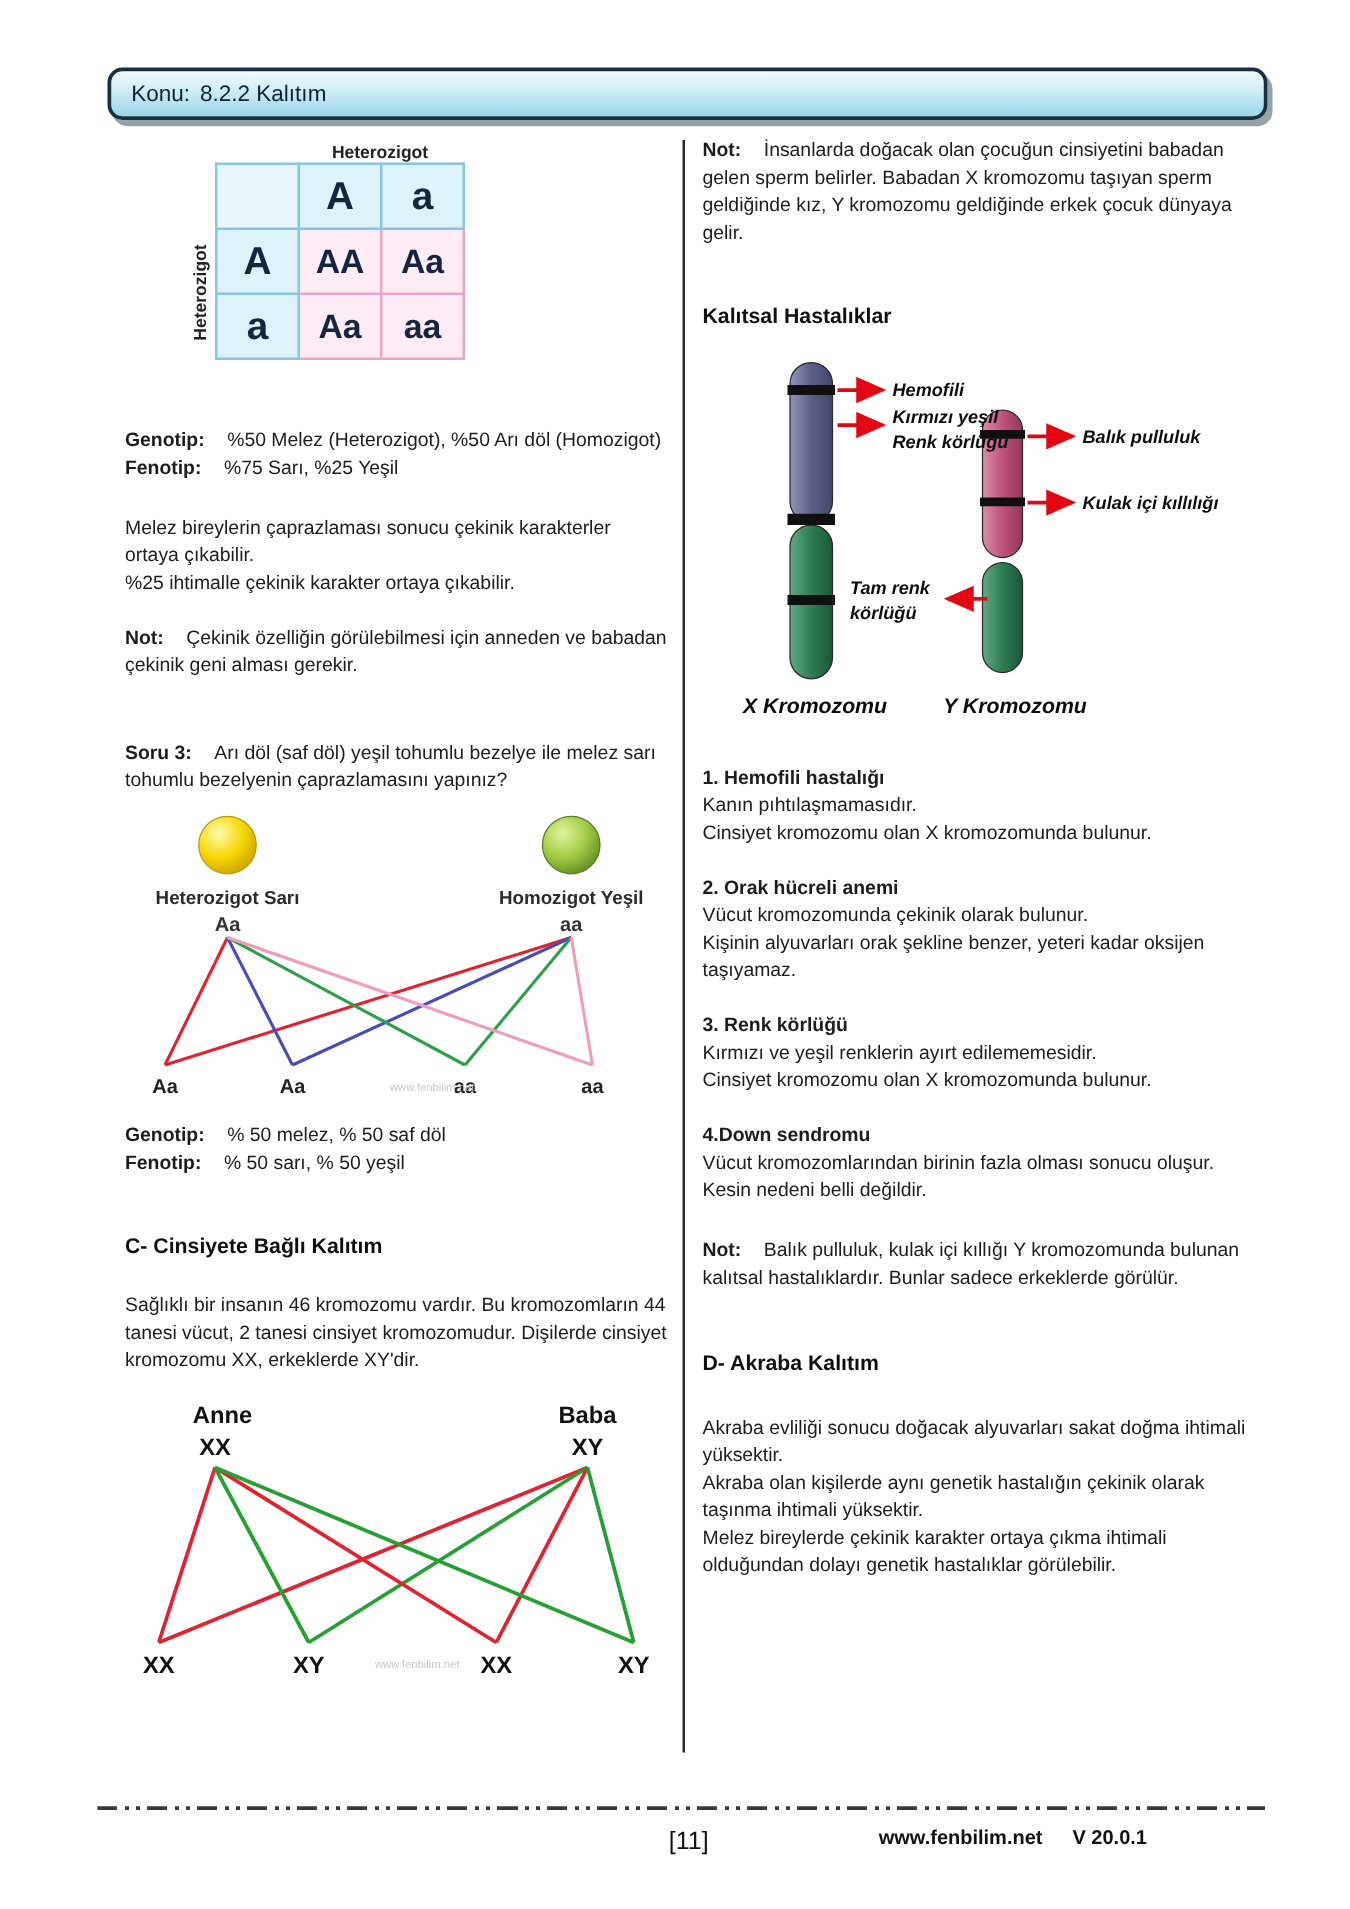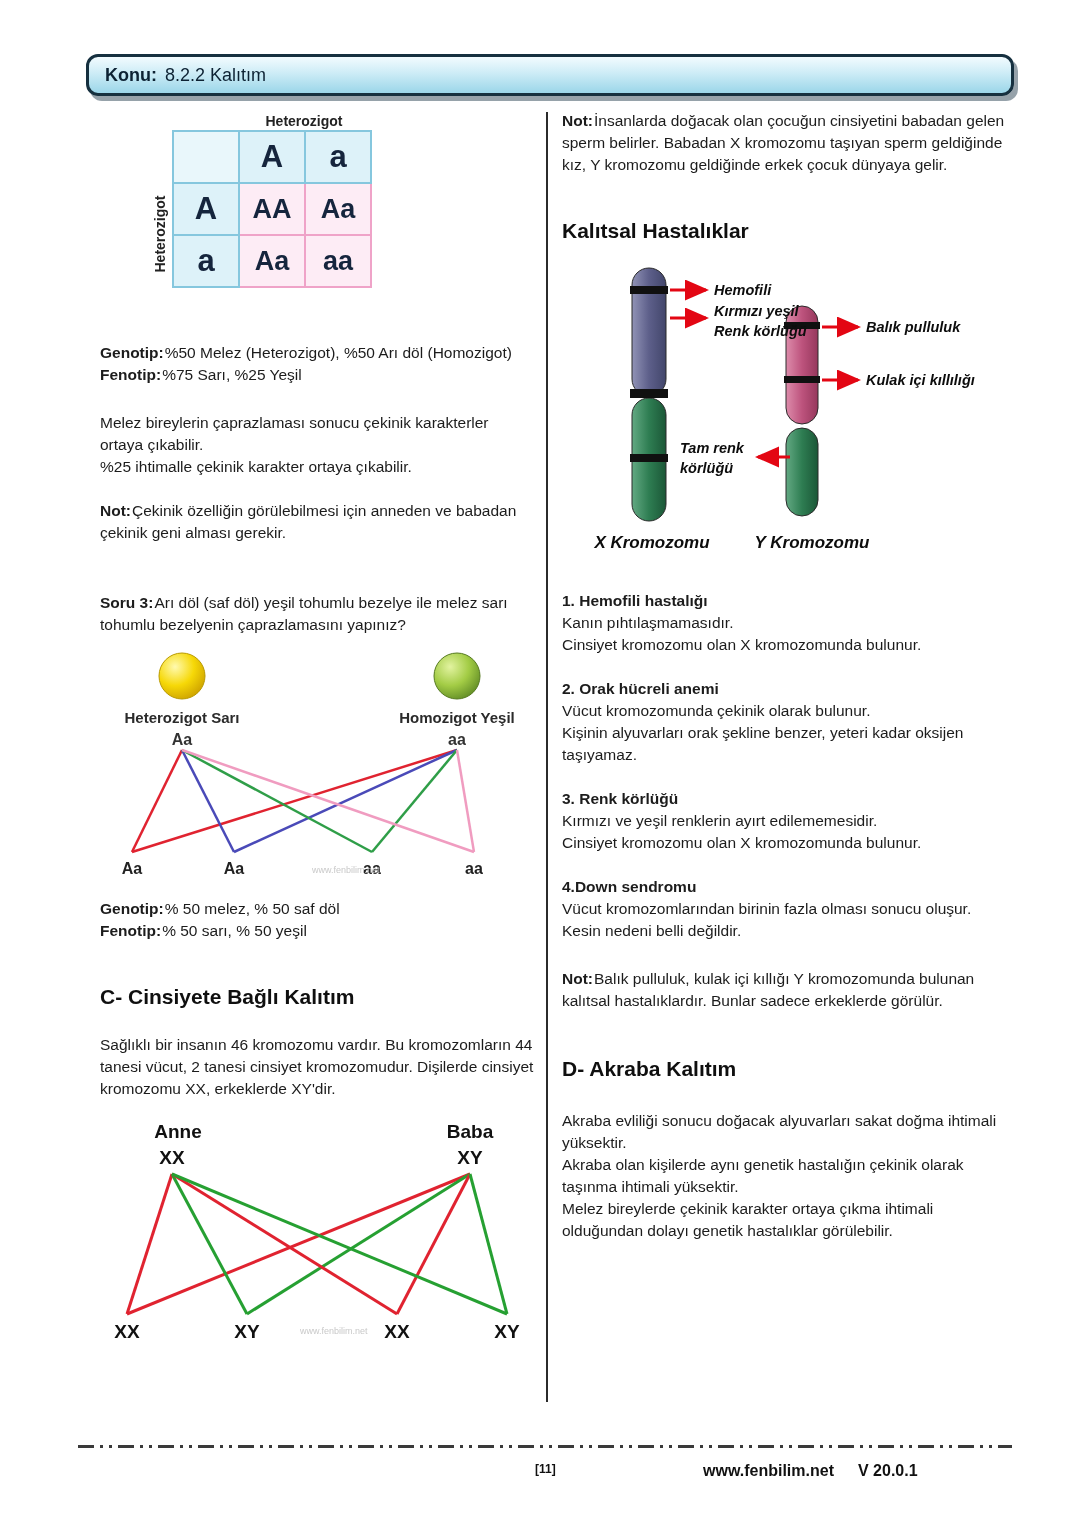--- a/index.html
+++ b/index.html
@@ -10,29 +10,29 @@
   }
   
   .header-bar {
     position: absolute; left: 86px; top: 54px; width: 928px; height: 42px;
     border-radius: 12px; border: 3px solid #16303f;
     background: linear-gradient(180deg, #f2fbfe 0%, #cdecf6 45%, #9bd6e9 100%);
     box-shadow: 4px 5px 0 rgba(23,48,66,.45);
     display: flex; align-items: center; padding: 0 16px;
     font-size: 18px; color: #0d2233;
   }
-  .hdr-label { font-weight: bold; margin-right: 8px; }
+  .hdr-label { font-weight: normal; margin-right: 8px; }
   
   .divider { position: absolute; left: 546px; top: 112px; width: 2px; height: 1290px; background: #2b2b2b; }
   .col { position: absolute; top: 110px; font-size: 15.5px; line-height: 22px; }
   .col-left { left: 100px; width: 434px; }
   .col-right { left: 562px; width: 450px; }
   .b { font-weight: bold; }
-  .lead { font-weight: bold; margin-right: 1px; }
-  h3.sec { font-size: 21px; font-weight: bold; color: #0f0f0f; }
+  .lead { font-weight: bold; margin-right: 18px; }
+  h3.sec { font-size: 17px; font-weight: bold; color: #0f0f0f; }
   .mt10{margin-top:10px}.mt12{margin-top:12px}.mt14{margin-top:14px}.mt16{margin-top:16px}
   .mt22{margin-top:22px}.mt24{margin-top:24px}.mt26{margin-top:26px}.mt30{margin-top:30px}
   .mt44{margin-top:44px}.mt46{margin-top:46px}.mt48{margin-top:48px}.mt54{margin-top:54px}
   
   .punnett { position: relative; margin-left: 72px; width: 210px; }
   .punnett-top { position: relative; left: 66px; width: 132px; text-align: center;
     font-weight: bold; font-size: 14px; height: 20px; color: #222; }
   .punnett-side { position: absolute; left: -74px; top: 115px; width: 120px; height: 18px;
     text-align: center; font-weight: bold; font-size: 14px; color: #222;
     transform: rotate(-90deg); }
@@ -51,21 +51,21 @@
   .chrom-big { font: italic bold 17px "Liberation Sans", sans-serif; fill: #0d0d0d; }
   .wm        { font: 9px "Liberation Sans", sans-serif; fill: #c9c9c9; }
   .pea-svg { margin-left: -3px; }
   
   .footer-line { position: absolute; left: 78px; top: 1445px; width: 934px; height: 3px;
     background-image: repeating-linear-gradient(to right,
       #3a3a3a 0 16px, transparent 16px 22px,
       #3a3a3a 22px 25px, transparent 25px 31px,
       #3a3a3a 31px 34px, transparent 34px 40px);
   }
-  .footer-page { position: absolute; left: 535px; top: 1462px; font-weight: bold; font-size: 12px; color:#111; }
+  .footer-page { position: absolute; left: 535px; top: 1462px; font-weight: normal; font-size: 20px; color:#111; }
   .footer-right { position: absolute; left: 703px; top: 1462px; font-size: 16px; display: flex; gap: 24px; color:#111; }
 </style>
 </head>
 <body>
 
 <div class="page">
 
   <div class="header-bar">
     <span class="hdr-label">Konu:</span>
     <span>8.2.2 Kalıtım</span>

